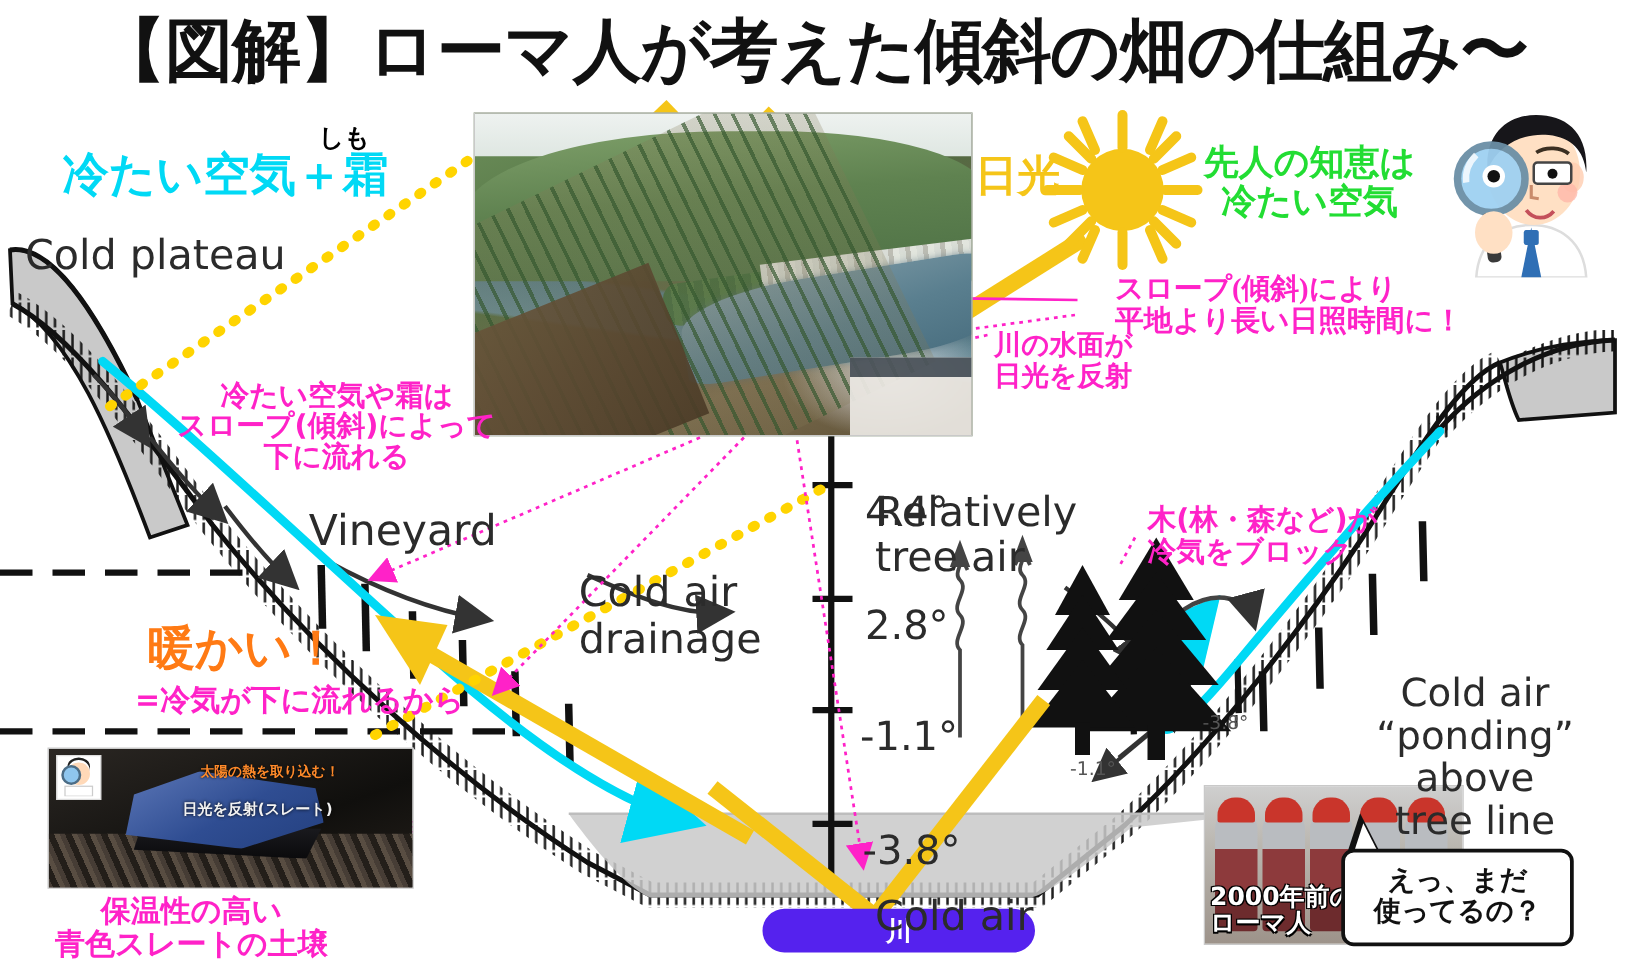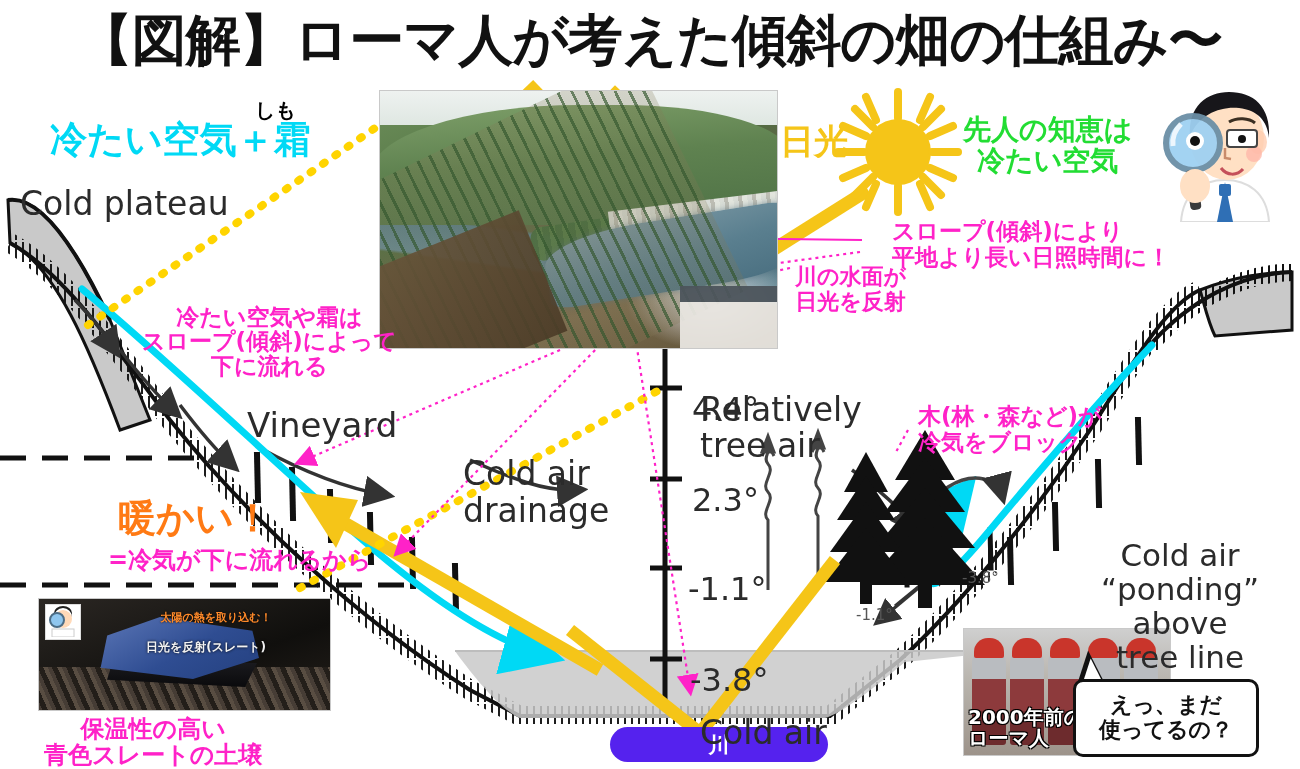--- a/index.html
+++ b/index.html
@@ -436,37 +436,37 @@
 
   <div class="abs nosel jp magenta" style="left:44px;top:716px;font-size:24px;white-space:pre-line;text-align:center;line-height:1.1;">保温性の高い
 青色スレートの土壌</div>
 
 
   <div class="abs nosel en" style="left:700px;top:692px;font-size:33px;">Cold air</div>
 
   <div class="abs nosel jp yellowtxt" style="left:780px;top:123px;font-size:34px;">日光</div>
   <div class="abs nosel jp green" style="left:963px;top:115px;font-size:28px;white-space:pre-line;text-align:center;line-height:1.1;">先人の知恵は
 冷たい空気</div>
-  <div class="abs nosel jp magenta" style="left:892px;top:218px;font-size:23px;white-space:pre-line;line-height:1.15;">スロープ(傾斜)により
+  <div class="abs nosel jp magenta" style="left:892px;top:218px;font-size:23px;white-space:pre-line;line-height:1.15;font-family:Liberation Serif, serif;">スロープ(傾斜)により
 平地より長い日照時間に！</div>
   <div class="abs nosel jp magenta" style="left:795px;top:265px;font-size:22px;white-space:pre-line;text-align:center;line-height:1.12;">川の水面が
 日光を反射</div>
 
   <div class="abs nosel en" style="left:700px;top:368px;font-size:33px;white-space:pre-line;line-height:1.1;">Relatively
 tree air</div>
 
   <div class="abs nosel jp magenta" style="left:918px;top:404px;font-size:23px;white-space:pre-line;line-height:1.12;">木(林・森など)が
 冷気をブロック</div>
 
   <div class="abs nosel en" style="left:1180px;top:514px;font-size:31px;white-space:pre-line;text-align:center;line-height:1.1;transform:translateX(-50%);">Cold air
 “ponding”
 above tree line</div>
 
   <div class="abs nosel en" style="left:692px;top:369px;font-size:32px;">4.4°</div>
-  <div class="abs nosel en" style="left:692px;top:460px;font-size:32px;">2.3°</div>
+  <div class="abs nosel en" style="left:692px;top:460px;font-size:32px;">2.8°</div>
   <div class="abs nosel en" style="left:688px;top:549px;font-size:32px;">-1.1°</div>
   <div class="abs nosel en" style="left:690px;top:640px;font-size:32px;">-3.8°</div>
 
   <div class="abs nosel en" style="left:856px;top:584px;font-size:15px;color:#555;">-1.1°</div>
   <div class="abs nosel en" style="left:962px;top:547px;font-size:15px;color:#555;">-3.8°</div>
 
   <div class="abs" id="avatar">
     <svg width="140" height="136" viewBox="0 0 140 136">
       <g>
         <path d="M26,136 C28,106 48,94 70,94 C92,94 112,106 114,136 Z" fill="#ffffff" stroke="#ddd" stroke-width="2"></path>

